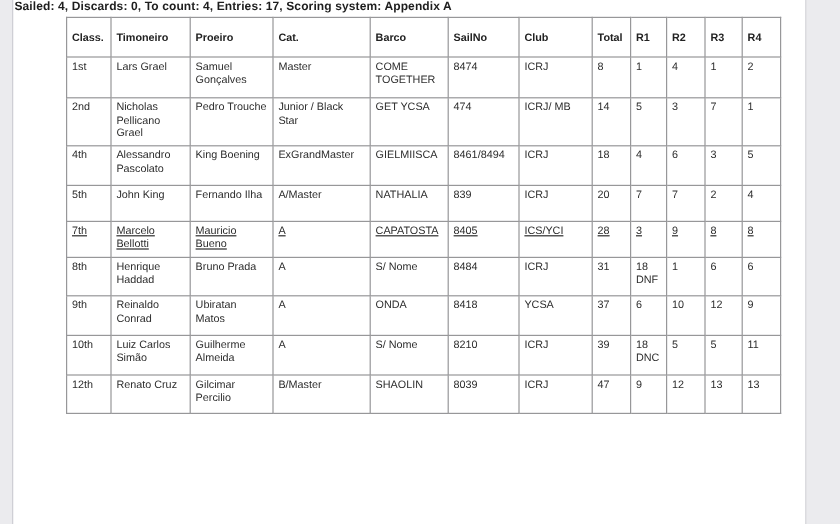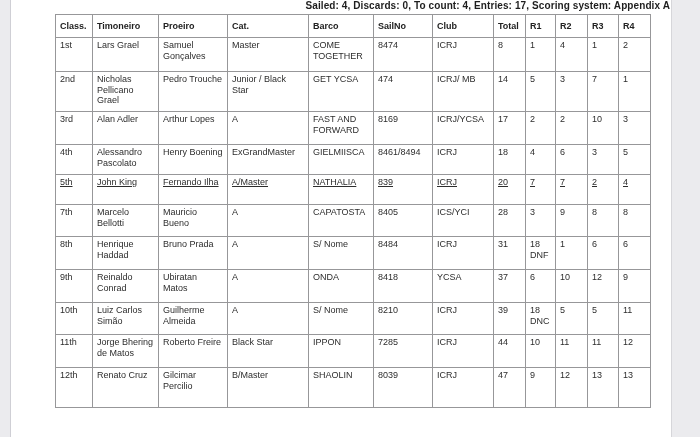--- a/index.html
+++ b/index.html
@@ -31,21 +31,21 @@
   .side-strip.right {
     left: 671px;
     width: 29px;
     border-left: 1px solid #d6d6da;
   }
   .title {
     position: absolute;
     top: 0;
     left: 12px;
     width: 658px;
-    text-align: right;
+    text-align: left;
     font-size: 10px;
     font-weight: bold;
     color: #1e1e1e;
     letter-spacing: 0.1px;
     white-space: nowrap;
   }
   table.results {
     position: absolute;
     left: 55px;
     top: 14px;
@@ -64,21 +64,21 @@
     line-height: 10.5px;
     overflow: hidden;
     word-wrap: break-word;
   }
   table.results th {
     font-weight: bold;
     vertical-align: middle;
     font-size: 9px;
     color: #222222;
   }
-  thead tr { height: 23px; }
+  thead tr { height: 33px; }
   tbody tr:nth-child(1)  { height: 34px; }
   tbody tr:nth-child(2)  { height: 40px; margin-top: 32px; }
   tbody tr:nth-child(3)  { height: 33px; }
   tbody tr:nth-child(4)  { height: 30px; }
   tbody tr:nth-child(5)  { height: 30px; text-decoration: underline; }
   tbody tr:nth-child(6)  { height: 32px; }
   tbody tr:nth-child(7)  { height: 33px; margin-left: 25px; }
   tbody tr:nth-child(8)  { height: 33px; }
   tbody tr:nth-child(9)  { height: 32px; }
   tbody tr:nth-child(10) { height: 33px; }
@@ -146,37 +146,23 @@
           <td>GET YCSA</td>
           <td>474</td>
           <td>ICRJ/ MB</td>
           <td>14</td>
           <td>5</td>
           <td>3</td>
           <td>7</td>
           <td>1</td>
         </tr>
         <tr>
-          <td>3rd</td>
-          <td>Alan Adler</td>
-          <td>Arthur Lopes</td>
-          <td>A</td>
-          <td>FAST AND FORWARD</td>
-          <td>8169</td>
-          <td>ICRJ/YCSA</td>
-          <td>17</td>
-          <td>2</td>
-          <td>2</td>
-          <td>10</td>
-          <td>3</td>
-        </tr>
-        <tr>
           <td>4th</td>
           <td>Alessandro Pascolato</td>
-          <td>Henry Boening</td>
+          <td>King Boening</td>
           <td>ExGrandMaster</td>
           <td>GIELMIISCA</td>
           <td>8461/8494</td>
           <td>ICRJ</td>
           <td>18</td>
           <td>4</td>
           <td>6</td>
           <td>3</td>
           <td>5</td>
         </tr>
@@ -244,34 +230,20 @@
           <td>S/ Nome</td>
           <td>8210</td>
           <td>ICRJ</td>
           <td>39</td>
           <td>18 DNC</td>
           <td>5</td>
           <td>5</td>
           <td>11</td>
         </tr>
         <tr>
-          <td>11th</td>
-          <td>Jorge Bhering de Matos</td>
-          <td>Roberto Freire</td>
-          <td>Black Star</td>
-          <td>IPPON</td>
-          <td>7285</td>
-          <td>ICRJ</td>
-          <td>44</td>
-          <td>10</td>
-          <td>11</td>
-          <td>11</td>
-          <td>12</td>
-        </tr>
-        <tr>
           <td>12th</td>
           <td>Renato Cruz</td>
           <td>Gilcimar Percilio</td>
           <td>B/Master</td>
           <td>SHAOLIN</td>
           <td>8039</td>
           <td>ICRJ</td>
           <td>47</td>
           <td>9</td>
           <td>12</td>

